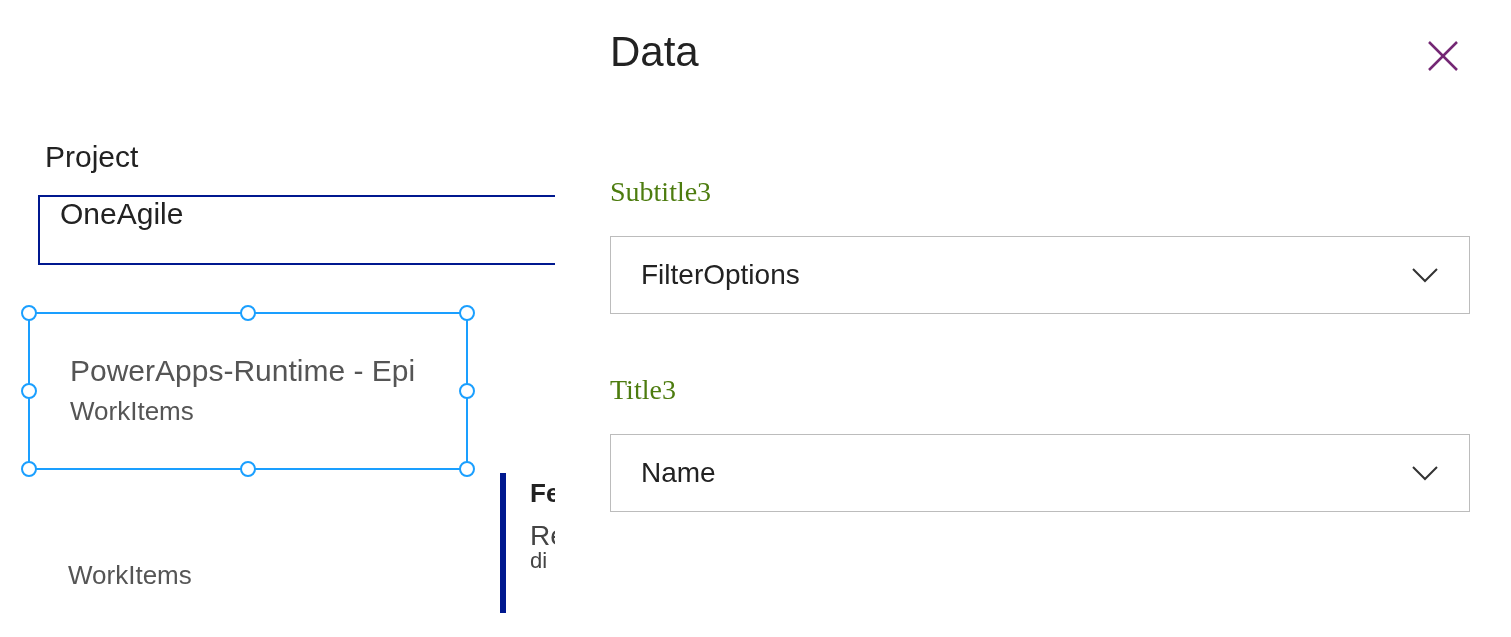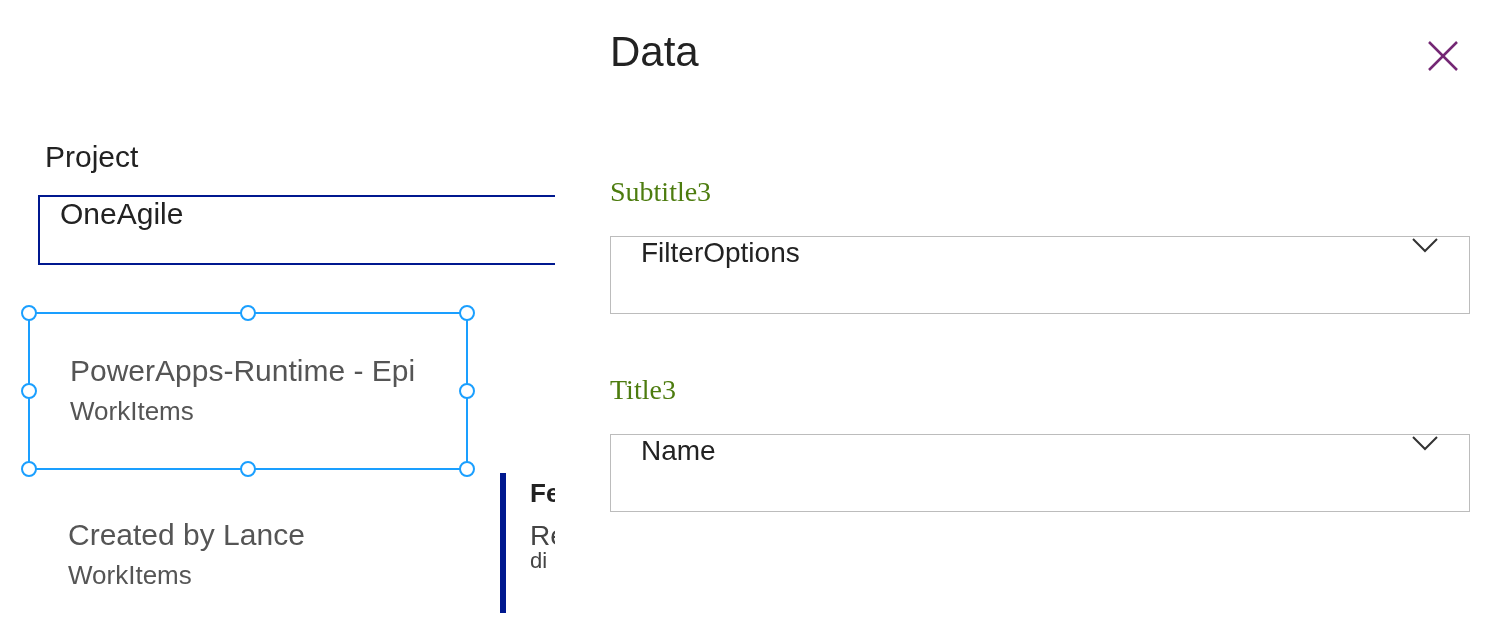--- a/index.html
+++ b/index.html
@@ -169,21 +169,21 @@
     font-size: 28px;
     color: #4d7c0f;
     margin-bottom: 28px;
     font-family: Liberation Serif, serif;
   }
   .dropdown {
     width: 860px;
     height: 78px;
     border: 1.5px solid #bcbcbc;
     display: flex;
-    align-items: flex-start;
+    align-items: center;
     justify-content: space-between;
     padding: 0 30px;
     font-size: 28px;
     color: #222;
     background: #fff;
     cursor: pointer;
     margin-bottom: 60px;
   }
   .chevron svg { display: block; }
 </style>
@@ -204,21 +204,20 @@
     <div class="handle h-tr"></div>
     <div class="handle h-ml"></div>
     <div class="handle h-mr"></div>
     <div class="handle h-bl"></div>
     <div class="handle h-bc"></div>
     <div class="handle h-br"></div>
     <div class="card-title">PowerApps-Runtime - Epi</div>
     <div class="card-sub">WorkItems</div>
   </div>
 
-  <div class="second-card-title">Created by Lance</div>
   <div class="second-card-sub">WorkItems</div>
 
   <div class="vertical-accent"></div>
   <div class="peek-bold">Fe</div>
   <div class="peek-small1">Re</div>
   <div class="peek-small2">di</div>
 </div>
 
 <div class="right-panel">
   <div class="panel-title">Data</div>

